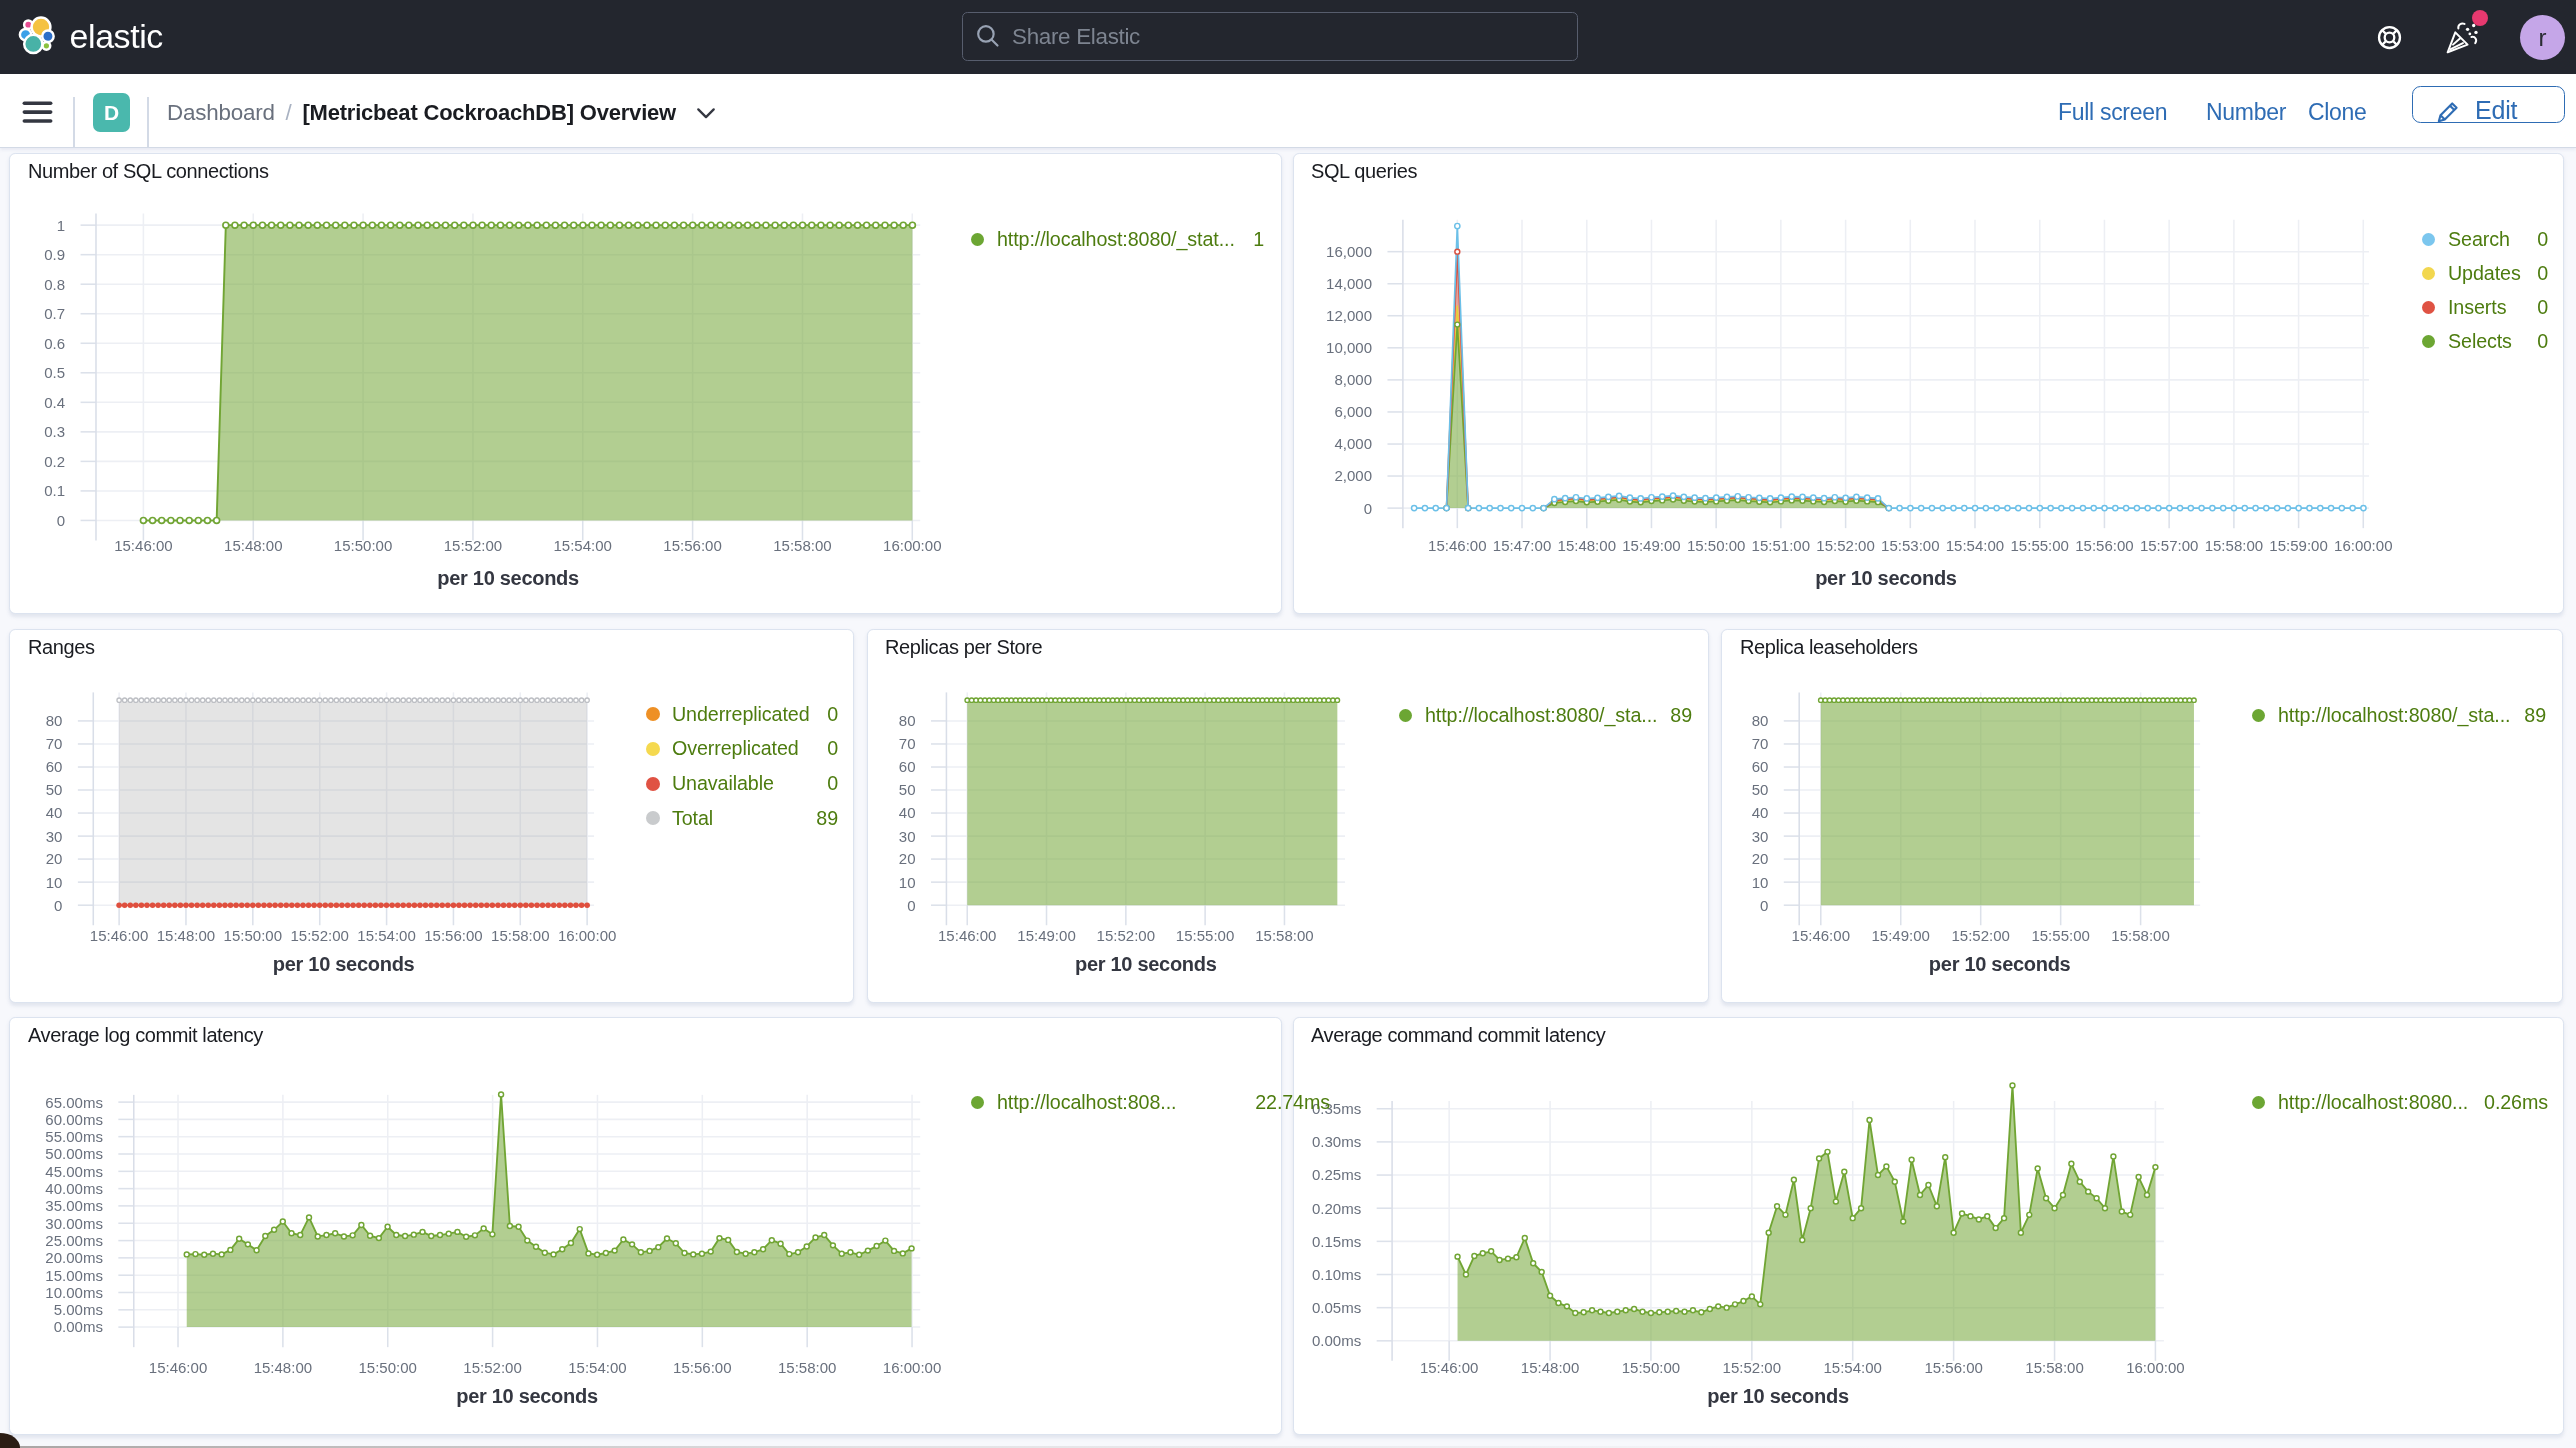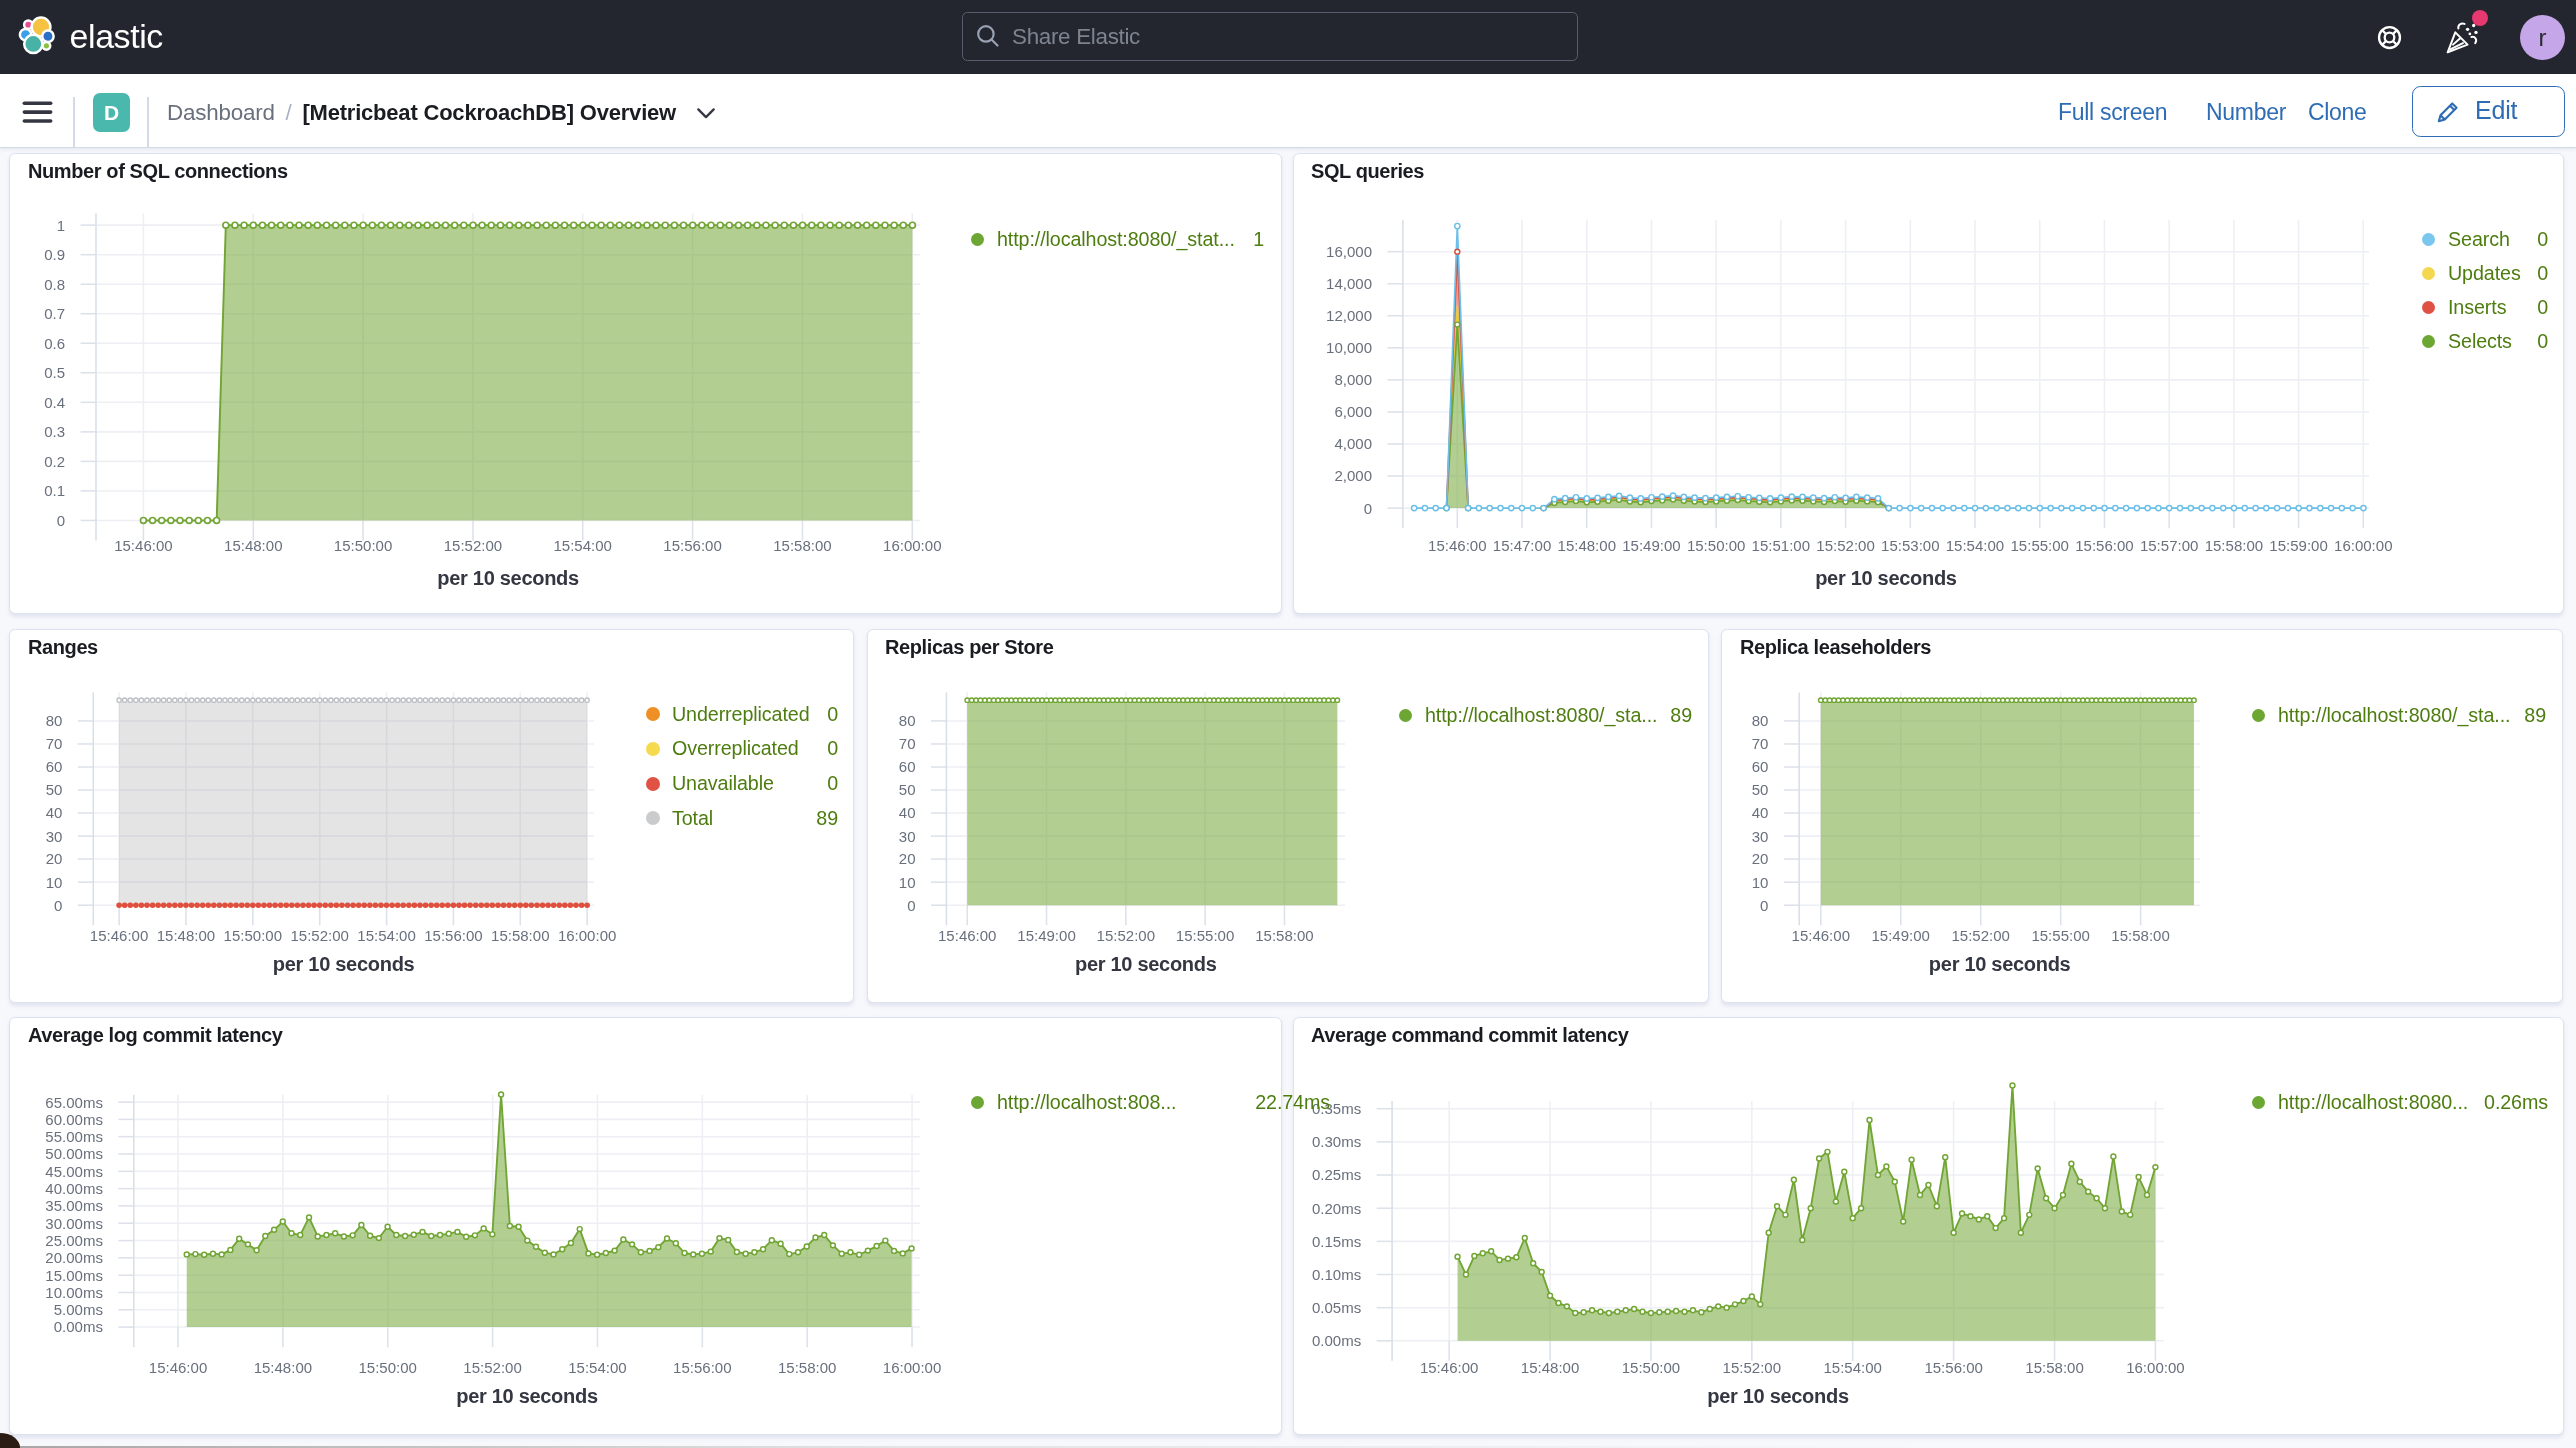--- a/index.html
+++ b/index.html
@@ -1,28 +1,28 @@
 <!DOCTYPE html>
 <html style="font-size:12.3px"><head><meta charset="utf-8"><style>
 *{margin:0;padding:0;box-sizing:border-box}
 html,body{width:2576px;height:1448px;background:#F7F8FC;font-family:"Liberation Sans",sans-serif;overflow:hidden}
 #page{position:relative;width:2576px;height:1448px}
 #hdr1{position:absolute;left:0;top:0;width:100%;height:74px;background:#23262E}
 #hdr2{position:absolute;left:0;top:74px;width:100%;height:74px;background:#fff;border-bottom:1.5px solid #D3DAE6;box-shadow:0 2.3px 3.1px rgba(120,135,170,.12)}
 .vdiv{position:absolute;top:97px;width:1.5px;height:51px;background:#D3DAE6}
 .panel{position:absolute;background:#fff;border:1.5px solid #DCE3EF;border-radius:6.2px;box-shadow:0 2.3px 3.9px rgba(110,130,170,.16)}
-.ptitle{position:absolute;font-size:20px;font-weight:700;color:#1A1C21;letter-spacing:-0.4px}
+.ptitle{position:absolute;font-size:20px;font-weight:400;color:#1A1C21;letter-spacing:-0.4px}
 .ldot{position:absolute;border-radius:50%}
 .llab,.lval{position:absolute;font-size:19.7px;line-height:23px;color:#4d7c0f;white-space:nowrap;letter-spacing:-0.1px}
 svg text{font-family:"Liberation Sans",sans-serif}
 #crumb{position:absolute;top:100px;left:167px;font-size:22.4px;color:#69707D;letter-spacing:-0.2px}
 #crumb b{color:#1A1C21;font-weight:700;font-size:22px;letter-spacing:-0.2px}
 #crumb .sl{color:#A9B2C2;padding:0 10.8px}
 .navlink{position:absolute;top:99px;font-size:23px;font-weight:500;color:#2E6CB4;letter-spacing:-0.3px}
-#editbtn{position:absolute;left:2412px;top:86px;width:153px;height:51px;border:1.5px solid #2E6CB4;border-radius:8.5px}
+#editbtn{position:absolute;left:2412px;top:86px;width:153px;height:37px;border:1.5px solid #2E6CB4;border-radius:8.5px}
 #editbtn span{position:absolute;left:62px;top:9.3px;font-size:25px;font-weight:500;color:#2E6CB4;letter-spacing:-0.2px}
 #dbadge{position:absolute;left:93px;top:93px;width:37px;height:39px;background:#4AB8AD;border-radius:7px;color:#fff;font-size:21px;font-weight:700;text-align:center;line-height:39px}
 </style></head><body>
 <div id="page">
 <div id="hdr2"></div>
 <div class="panel" style="left:9.3px;top:153px;width:1273px;height:461px"></div>
     <div class="panel" style="left:1293px;top:153px;width:1271px;height:461px"></div>
     <div class="panel" style="left:9.3px;top:629px;width:845px;height:374px"></div>
     <div class="panel" style="left:867px;top:629px;width:842px;height:374px"></div>
     <div class="panel" style="left:1721px;top:629px;width:842px;height:374px"></div>

